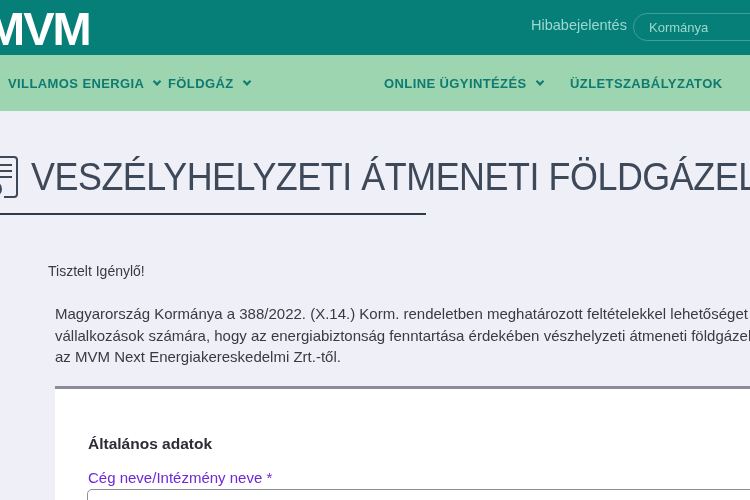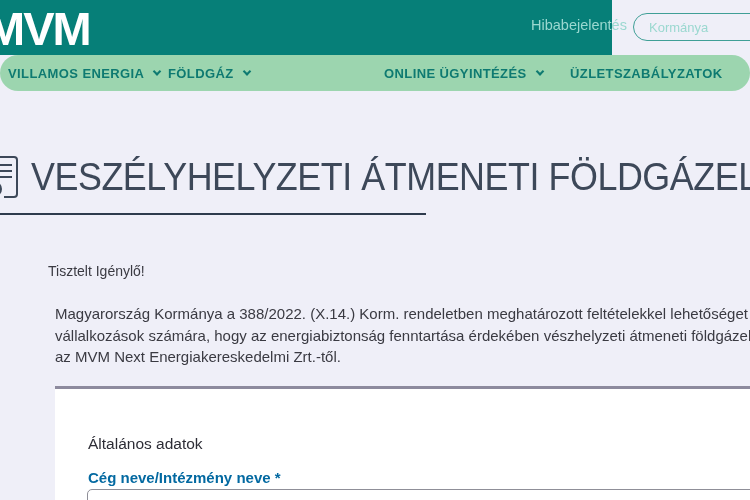--- a/index.html
+++ b/index.html
@@ -5,39 +5,39 @@
   * { margin:0; padding:0; box-sizing:border-box; }
   html,body { width:750px; height:500px; }
   body {
     font-family:"Liberation Sans", sans-serif;
     background:#efeff8;
     overflow:hidden;
   }
   .viewport { position:relative; width:750px; height:500px; overflow:hidden; background:#efeff8; }
 
   
-  .topbar { position:absolute; left:0; top:0; width:612px; height:55px; background:#067f78; }
+  .topbar { position:absolute; left:0; top:0; width:750px; height:55px; background:#067f78; }
   .logo {
     position:absolute; left:-14px; top:1px;
     color:#ffffff; font-size:47px; font-weight:800; letter-spacing:-2px;
     font-family:"Liberation Sans", sans-serif;
   }
   .report-link {
     position:absolute; left:531px; top:17px;
     color:#9bd8d0; font-size:14.5px; cursor:pointer; white-space:nowrap;
   }
   .search-pill {
     position:absolute; left:633px; top:13px; width:180px; height:28px;
     border:1.5px solid #3f9f96; border-radius:15px;
     display:flex; align-items:center; padding-left:15px;
     color:#9bd8d0; font-size:13px; cursor:text;
   }
 
   
-  .nav { position:absolute; left:0; top:55px; width:750px; height:36px; background:#9cd5af;border-radius:26px; }
+  .nav { position:absolute; left:0; top:55px; width:750px; height:56px; background:#9cd5af; }
   .nav-item {
     position:absolute; top:50%; transform:translateY(-50%);
     color:#0e7a71; font-size:13px; font-weight:700; letter-spacing:.4px;
     white-space:nowrap; cursor:pointer;
   }
   .chev {
     display:inline-block; width:6px; height:6px;
     border-right:2px solid #0e7a71; border-bottom:2px solid #0e7a71;
     transform:rotate(45deg); margin-left:10px; vertical-align:3px;
   }
@@ -55,22 +55,22 @@
   
   .greeting { position:absolute; left:48px; top:263px; font-size:14px; color:#3a3a42; }
   .intro { position:absolute; left:55px; top:303px; font-size:15px; color:#3a3a42; line-height:21.5px; width:1200px; }
   .intro div { white-space:nowrap; }
 
   
   .card {
     position:absolute; left:55px; top:386px; width:860px; height:300px;
     background:#ffffff; border-top:3px solid #8d8a9e;
   }
-  .section-title { position:absolute; left:33px; top:46px; font-size:15.5px; font-weight:400; color:#2d2d36; }
-  .field-label   { position:absolute; left:33px; top:80px; font-size:15px; color:#0369a1;font-weight:bold; }
+  .section-title { position:absolute; left:33px; top:46px; font-size:15.5px; font-weight:700; color:#2d2d36; }
+  .field-label   { position:absolute; left:33px; top:80px; font-size:15px; color:#6d28d9; }
   .text-input {
     position:absolute; left:32px; top:100px; width:795px; height:42px;
     border:1.5px solid #8f8f98; border-radius:5px; background:#ffffff;
     font-size:15px; padding:0 10px; color:#3a3a42; outline:none;
     font-family:"Liberation Sans", sans-serif;
   }
 </style>
 </head>
 <body>
 

